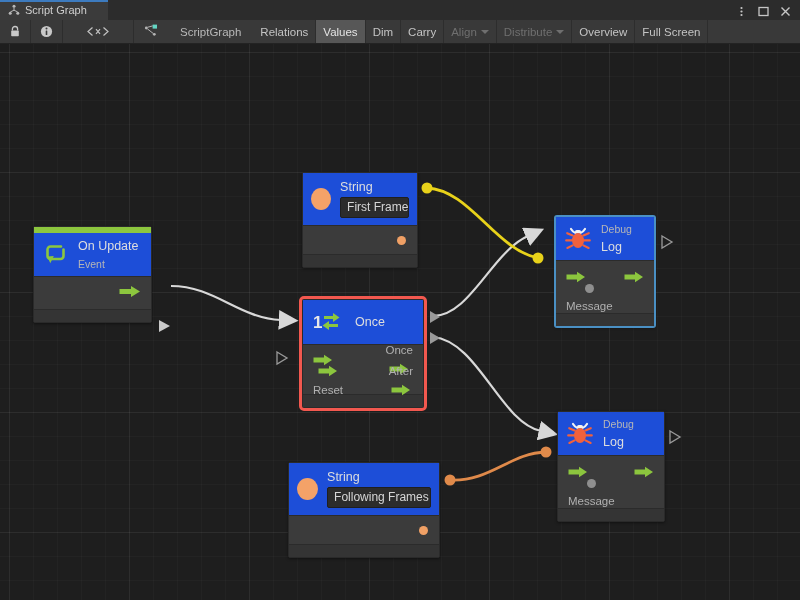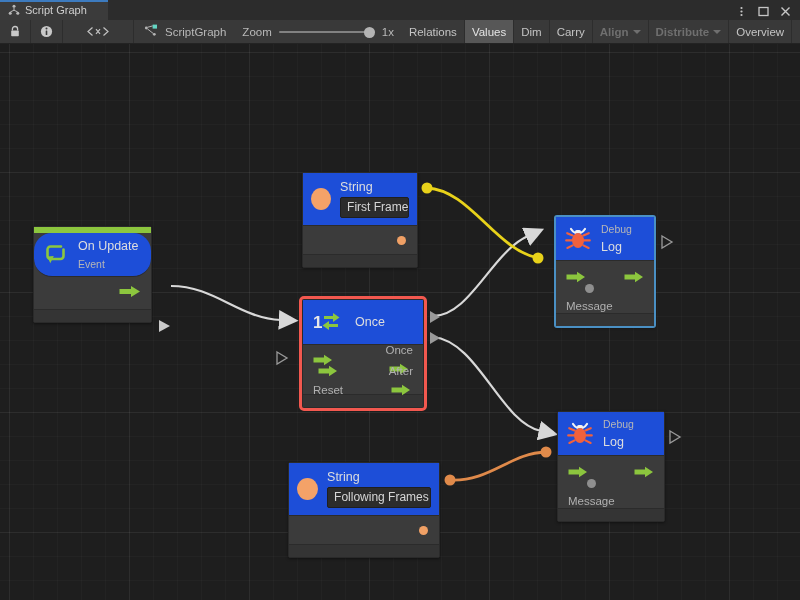--- a/index.html
+++ b/index.html
@@ -61,24 +61,24 @@
   .tb-btn {
     display: flex; align-items: center; justify-content: center;
     height: 23px; padding: 0 7px;
     color: #c4c4c4; font-size: 11.5px;
     border-right: 1px solid #2d2d2d;
     white-space: nowrap;
   }
   .tb-btn.icon-btn { padding: 0 9px; }
   .tb-btn.wide { padding: 0 22px; }
   .tb-btn.active { background: #575757; color: #e4e4e4; }
-  .tb-btn.dim { color: #6f6f6f; font-weight: bold; }
+  .tb-btn.dim { color: #6f6f6f; }
 
   .graph-name {
-    display: flex; align-items: center; gap: 7px;
+    display: flex; align-items: center; gap: 22px;
     padding: 0 12px 0 10px; color: #b9b9b9; font-size: 11.5px;
   }
   .zoom-group {
     display: flex; align-items: center; gap: 7px;
     padding: 0 8px 0 4px; color: #b9b9b9; font-size: 11.5px;
   }
   .zoom-track {
     position: relative; width: 96px; height: 12px;
     display: flex; align-items: center;
   }
@@ -237,28 +237,20 @@
         <svg width="14" height="13" viewBox="0 0 14 13">
           <rect x="8.6" y="0.6" width="4.4" height="4.0" fill="#63d6c4"></rect>
           <circle cx="2.3" cy="4.0" r="1.4" fill="#b4b4b4"></circle>
           <circle cx="10.3" cy="10.3" r="1.4" fill="#b4b4b4"></circle>
           <path d="M3.3 4.8 L9.4 9.6 M3.4 3.3 L8.7 1.9" stroke="#b4b4b4" stroke-width="1"></path>
         </svg>
       </span>
       <span>ScriptGraph</span>
     </div>
 
-    <div class="zoom-group">
-      <span>Zoom</span>
-      <span class="zoom-track">
-        <span class="rail"></span>
-        <span class="knob"></span>
-      </span>
-      <span>1x</span>
-    </div>
 
     <div class="tb-btn">Relations</div>
     <div class="tb-btn active">Values</div>
     <div class="tb-btn">Dim</div>
     <div class="tb-btn">Carry</div>
     <div class="tb-btn dim">
       <span>Align</span>
       <span class="caret"></span>
     </div>
     <div class="tb-btn dim">
@@ -288,21 +280,21 @@
       <circle cx="427" cy="144" r="5.5" fill="#e8d21a"></circle>
       <circle cx="538" cy="214" r="5.5" fill="#e8d21a"></circle>
 
       <path d="M450,436 C490,438 510,409 546,408" stroke="#e08a4a" stroke-width="2.8" fill="none"></path>
       <circle cx="450" cy="436" r="5.5" fill="#e08a4a"></circle>
       <circle cx="546" cy="408" r="5.5" fill="#e08a4a"></circle>
     </svg>
 
     <div class="node" style="left:33px; top:182px; width:119px;">
       <div class="node-top-accent"></div>
-      <div class="node-head" style="padding:6px 8px 6px 7px;border-radius:18px;">
+      <div class="node-head" style="padding:6px 8px 6px 7px;">
         <span class="head-icon">
           <svg width="28" height="28" viewBox="0 0 28 28">
             <path d="M22.5 8.5 v6.5 a3 3 0 0 1 -3 3 H9.5 a3 3 0 0 1 -3 -3 V8.5 a3 3 0 0 1 3 -3 H20" fill="none" stroke="#8cc63e" stroke-width="2.6" stroke-linecap="round"></path>
             <path d="M12.8 15 L9.3 22.3 L6.3 15.6 Z" fill="#8cc63e"></path>
           </svg>
         </span>
         <span class="node-titles">
           <span class="node-title">On Update</span>
           <span class="node-sub">Event</span>
         </span>

